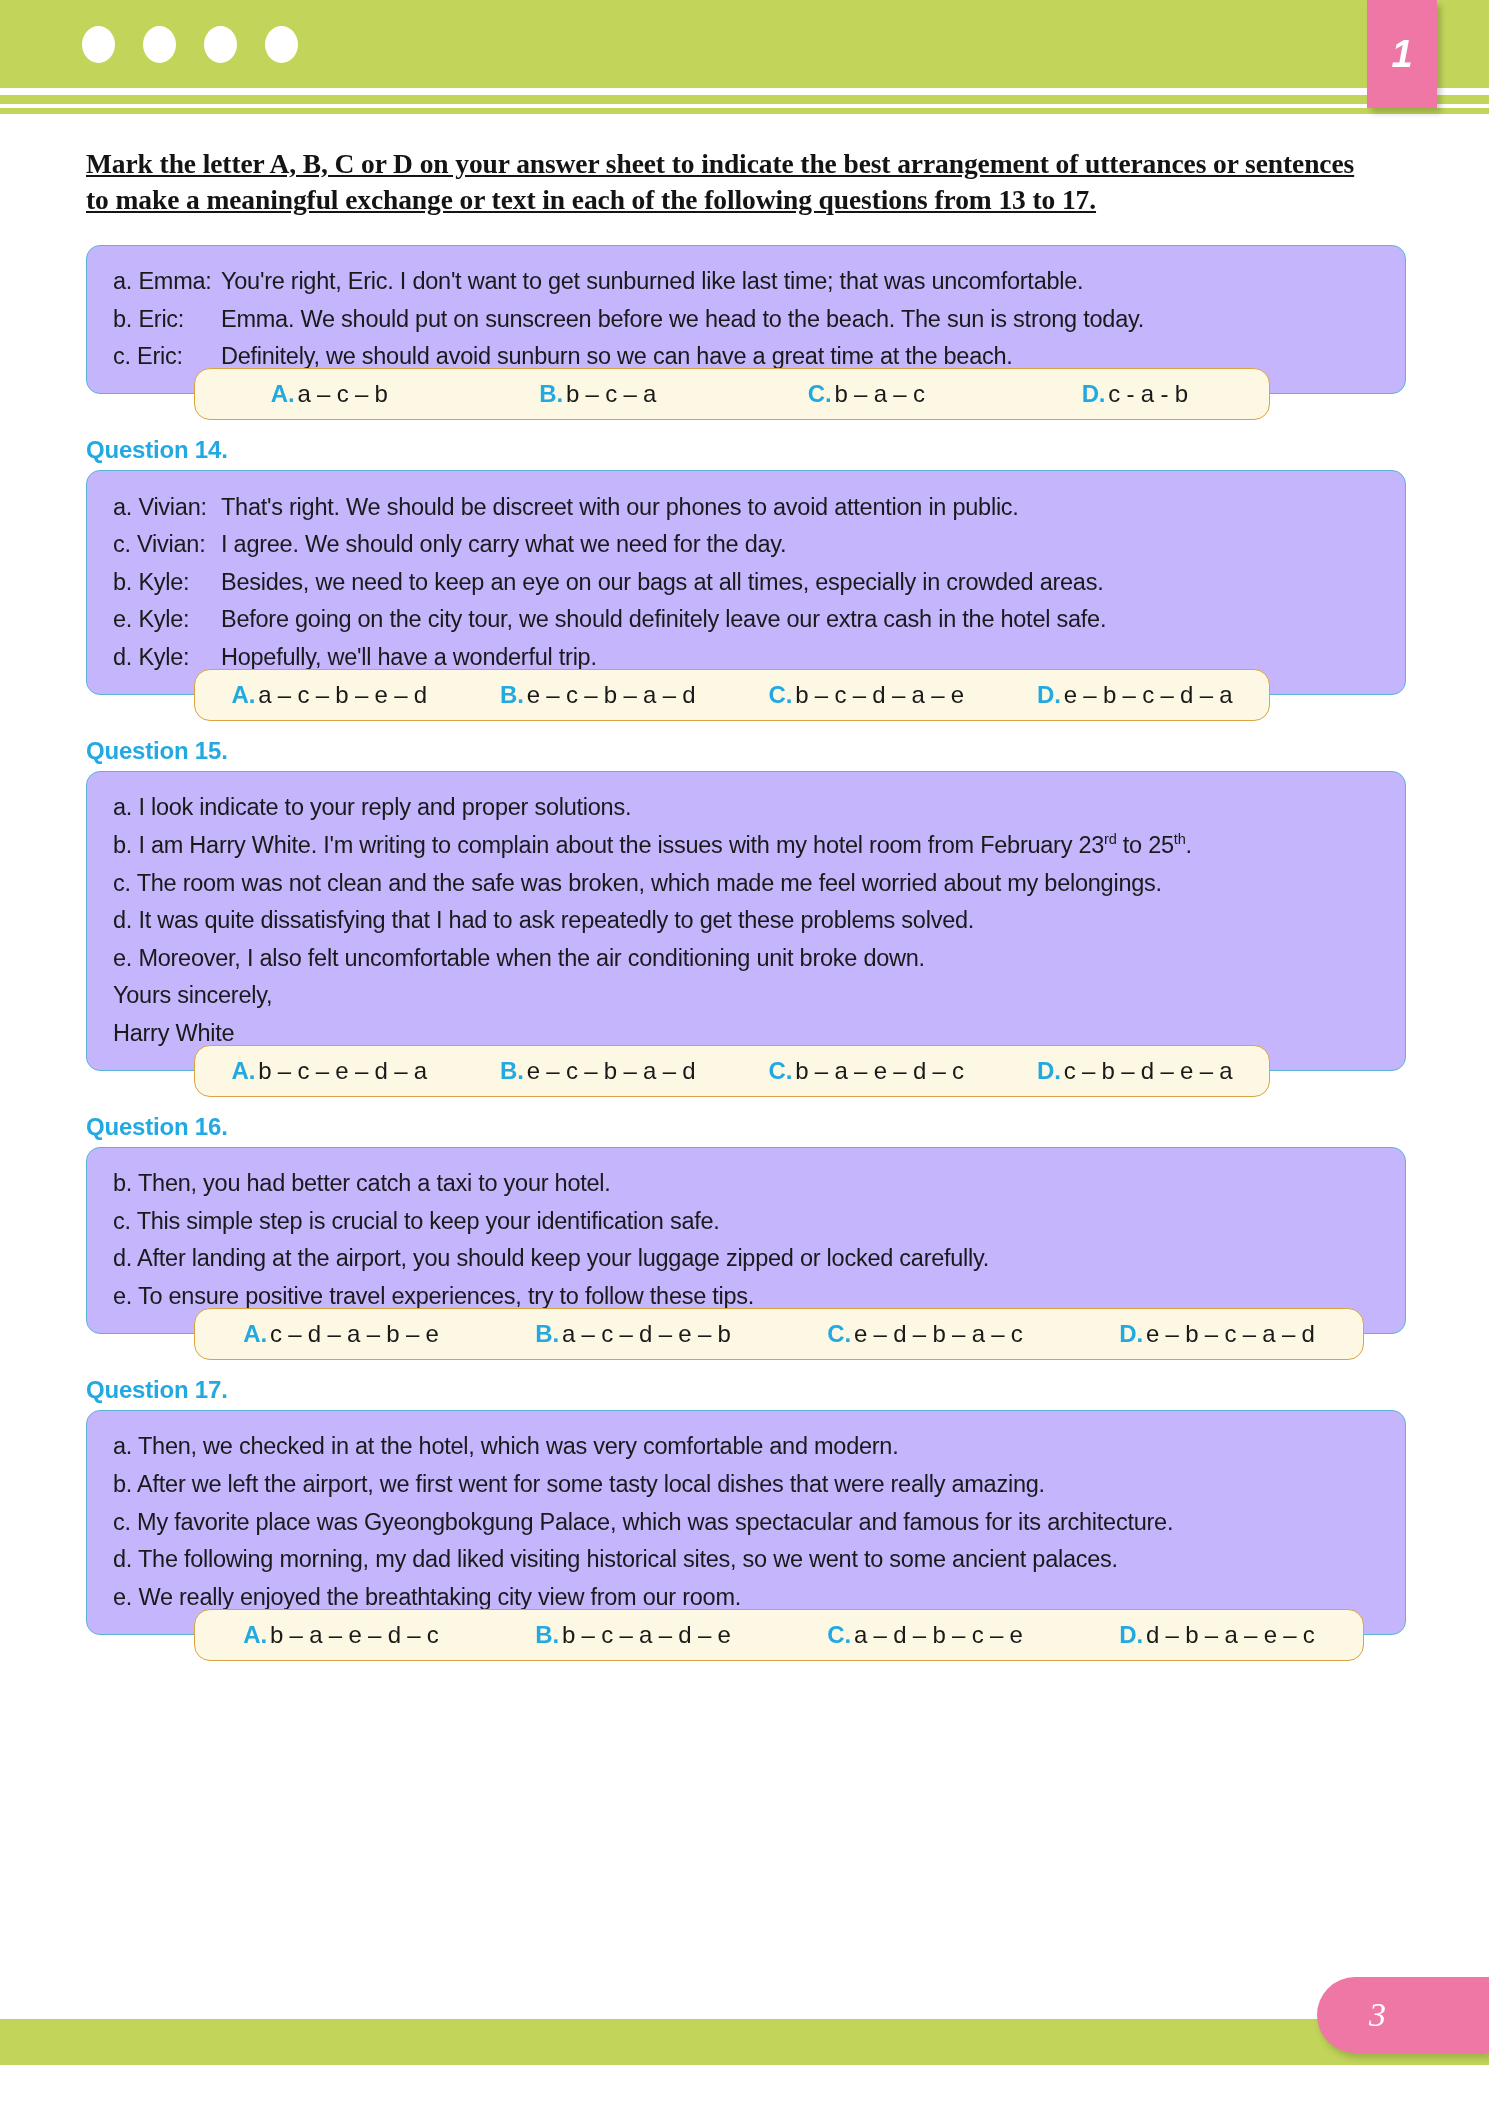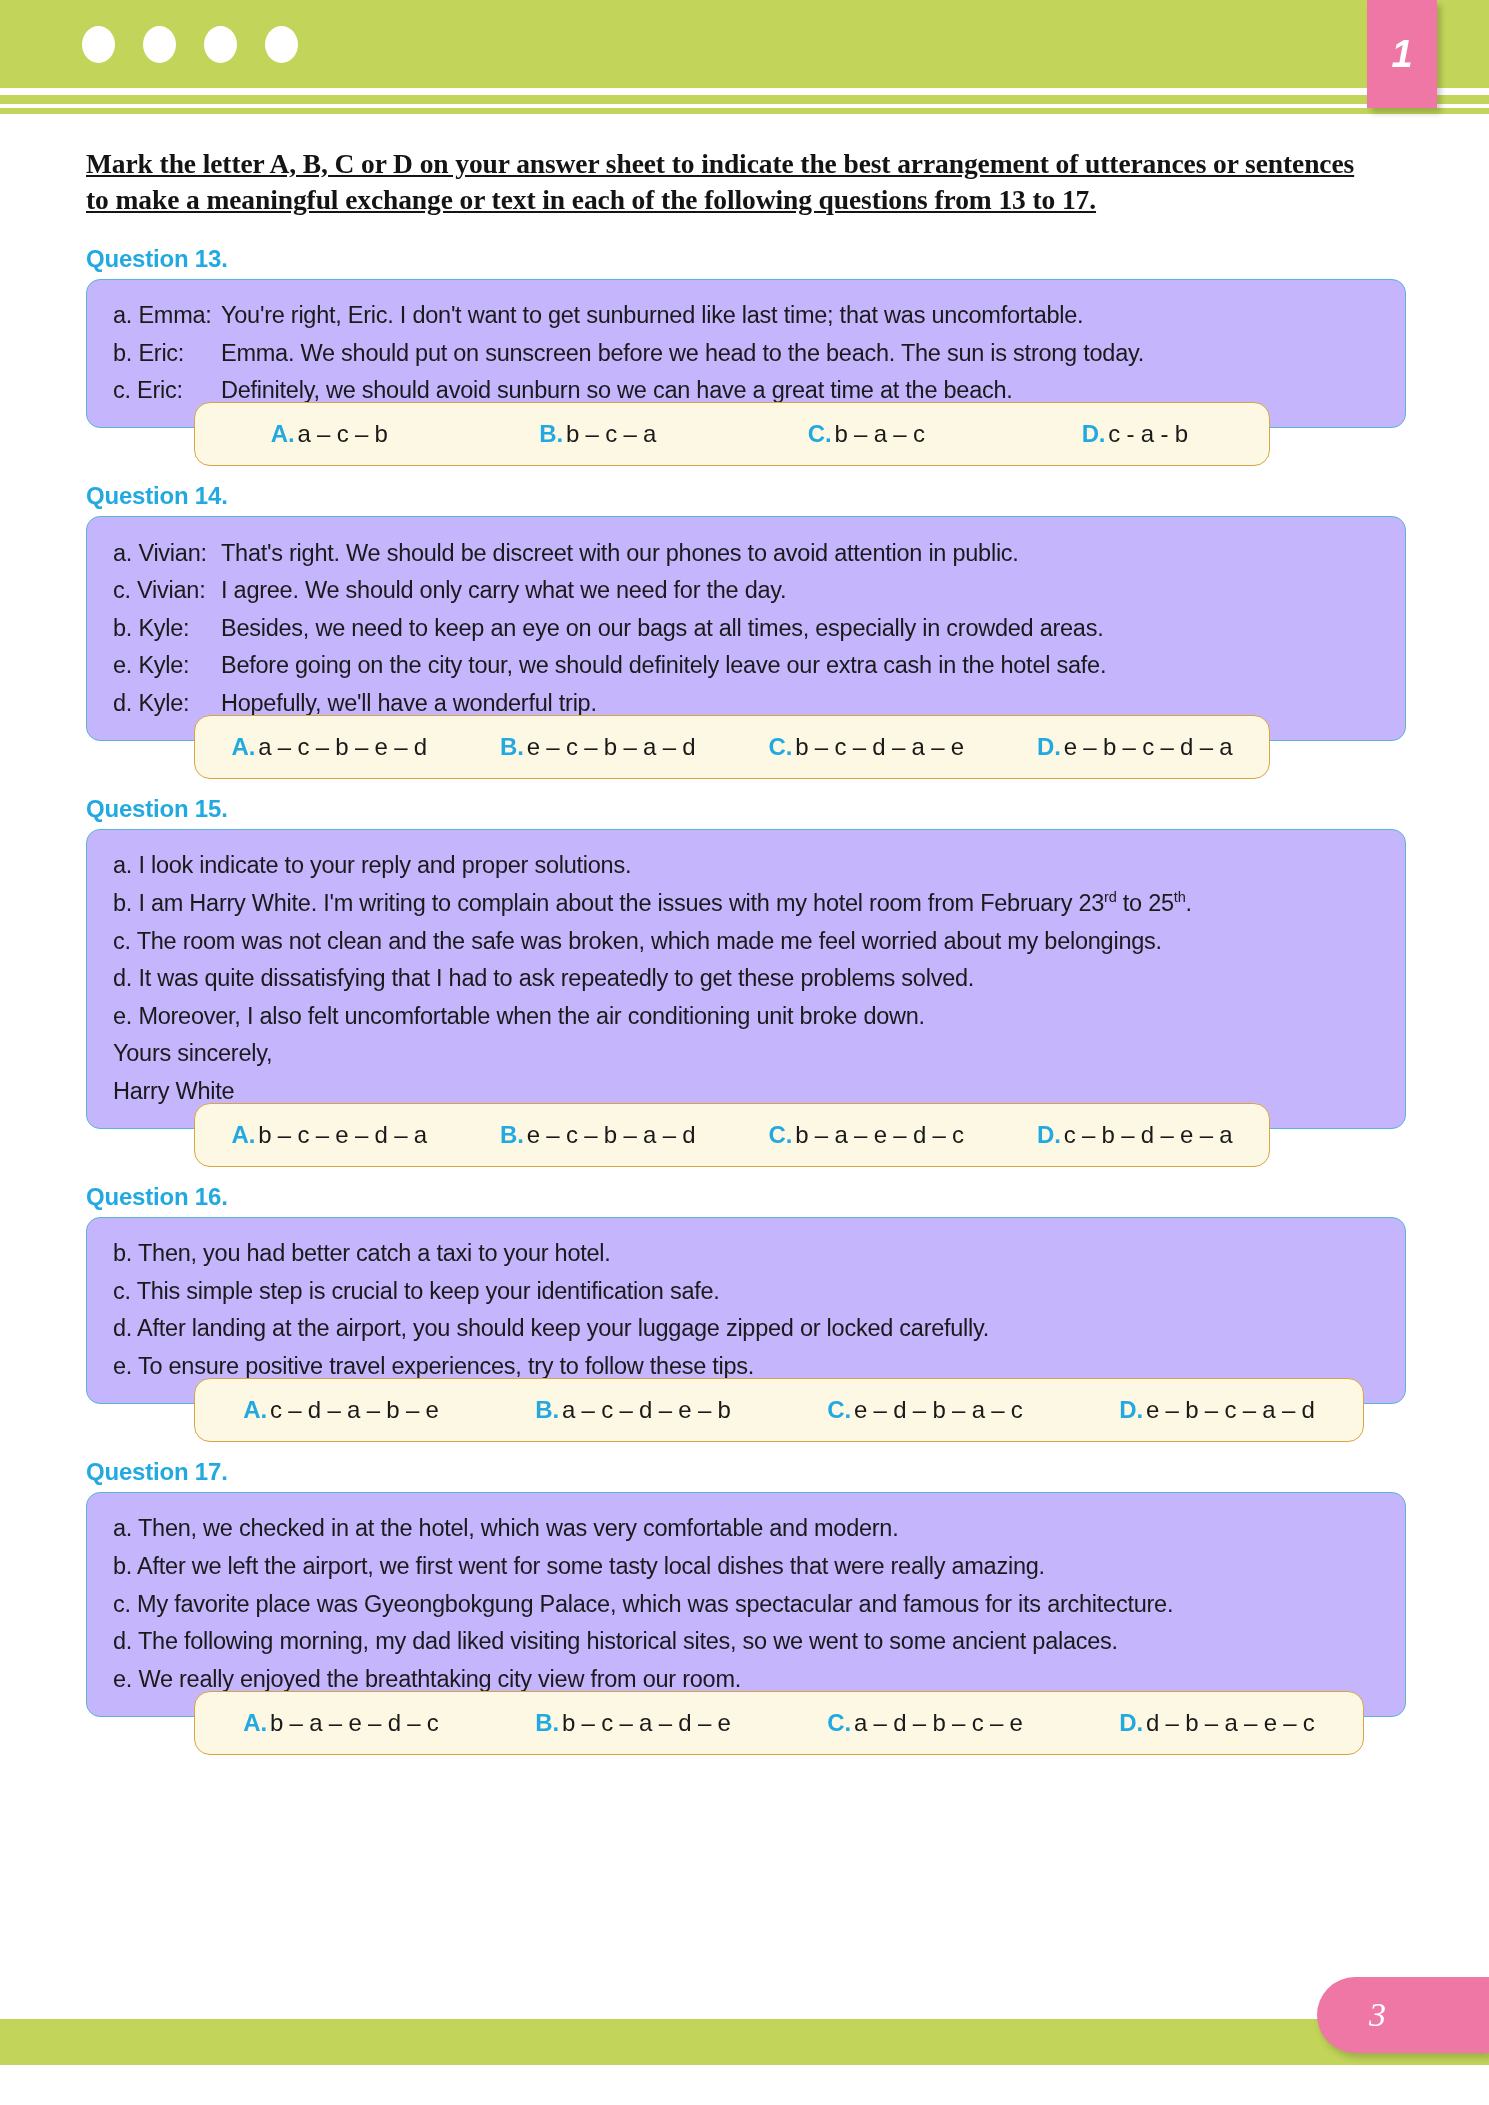--- a/index.html
+++ b/index.html
@@ -166,21 +166,21 @@
 
   
   .answers {
     position: relative;
     margin-top: -26px;
     margin-left: 108px;
     margin-right: 136px;
     background: #fdf8e3;
     border: 1.8px solid #d9a441;
     border-radius: 16px;
-    height: 64px;
+    height: 52px;
     display: flex;
     align-items: center;
     z-index: 2;
     box-sizing: border-box;
   }
   .answers.wide { margin-right: 42px; }
   .opt {
     flex: 1 1 0;
     text-align: center;
     font-size: 24px;
@@ -208,21 +208,20 @@
 <div class="header-rule-thick"></div>
 <div class="header-rule-thin"></div>
 <div class="chapter-tab">
   <span>1</span>
 </div>
 
 <div class="content">
   <div class="instruction">Mark the letter A, B, C or D on your answer sheet to indicate the best arrangement of utterances or sentences to make a meaningful exchange or text in each of the following questions from 13 to 17.</div>
   <div id="questions-container">
       <div class="q-block">
-        <div class="q-label">Question 13.</div>
         <div class="body-box">
           <div class="line"><span class="spk">a. Emma:</span><span>You're right, Eric. I don't want to get sunburned like last time; that was uncomfortable.</span></div>
           <div class="line"><span class="spk">b. Eric:</span><span>Emma. We should put on sunscreen before we head to the beach. The sun is strong today.</span></div>
           <div class="line"><span class="spk">c. Eric:</span><span>Definitely, we should avoid sunburn so we can have a great time at the beach.</span></div>
         </div>
         <div class="answers">
           <div class="opt"><b>A.</b><span>a – c – b</span></div>
           <div class="opt"><b>B.</b><span>b – c – a</span></div>
           <div class="opt"><b>C.</b><span>b – a – c</span></div>
           <div class="opt"><b>D.</b><span>c - a - b</span></div>

